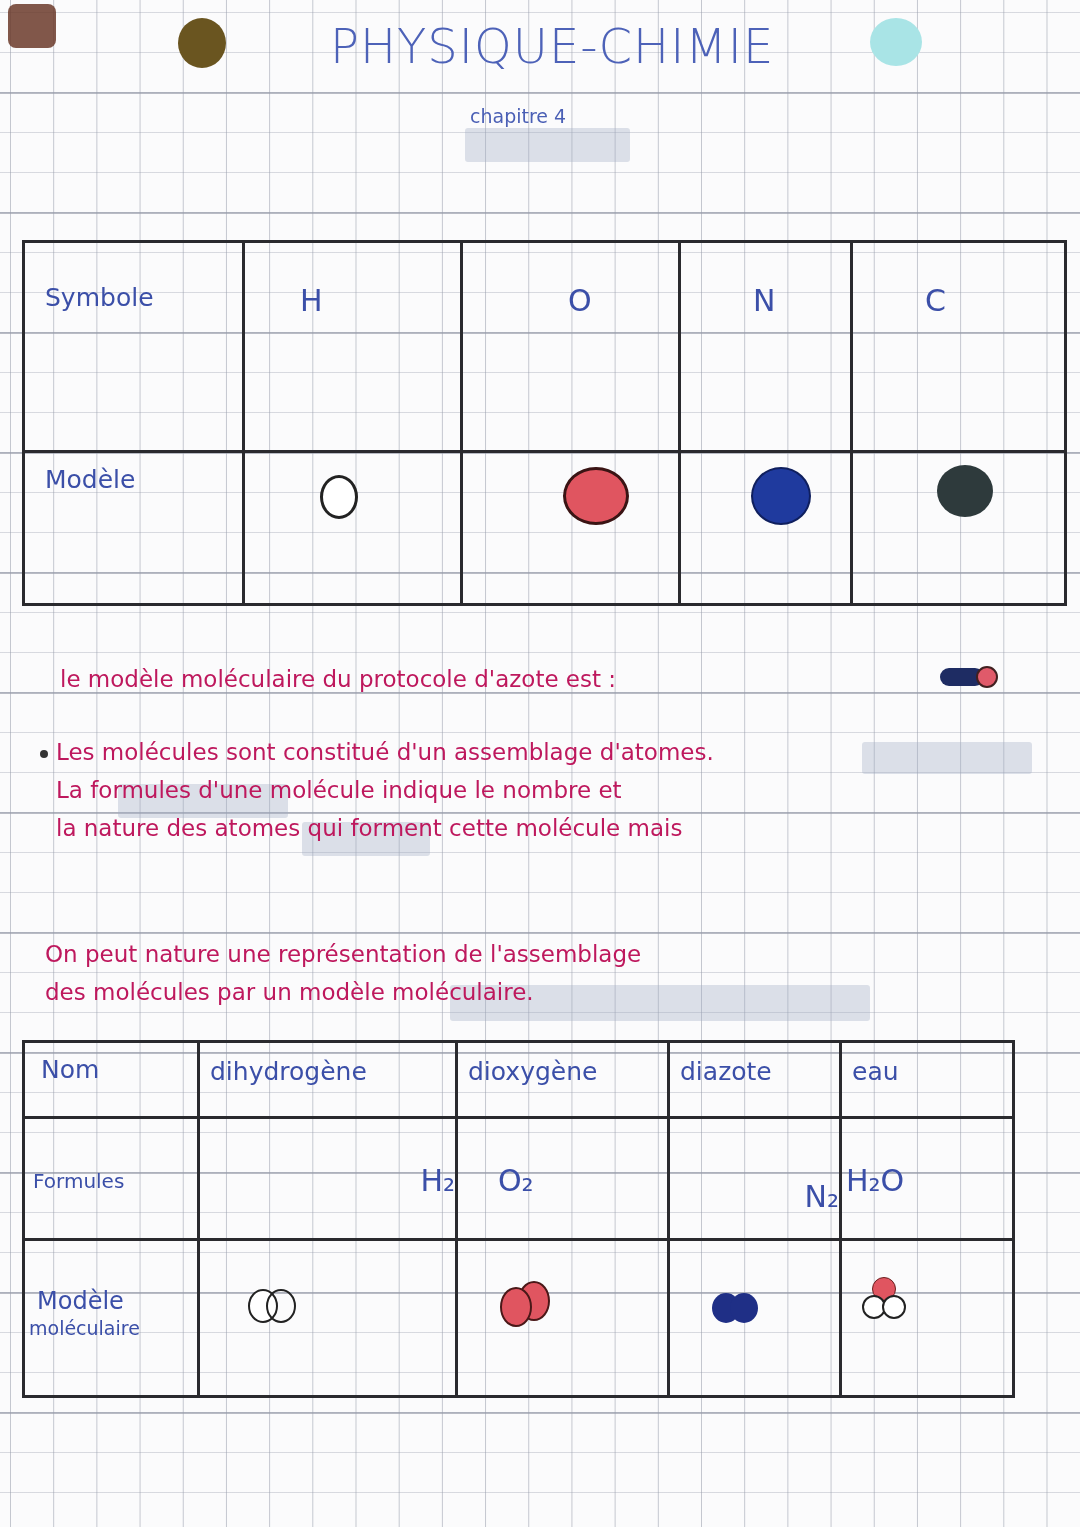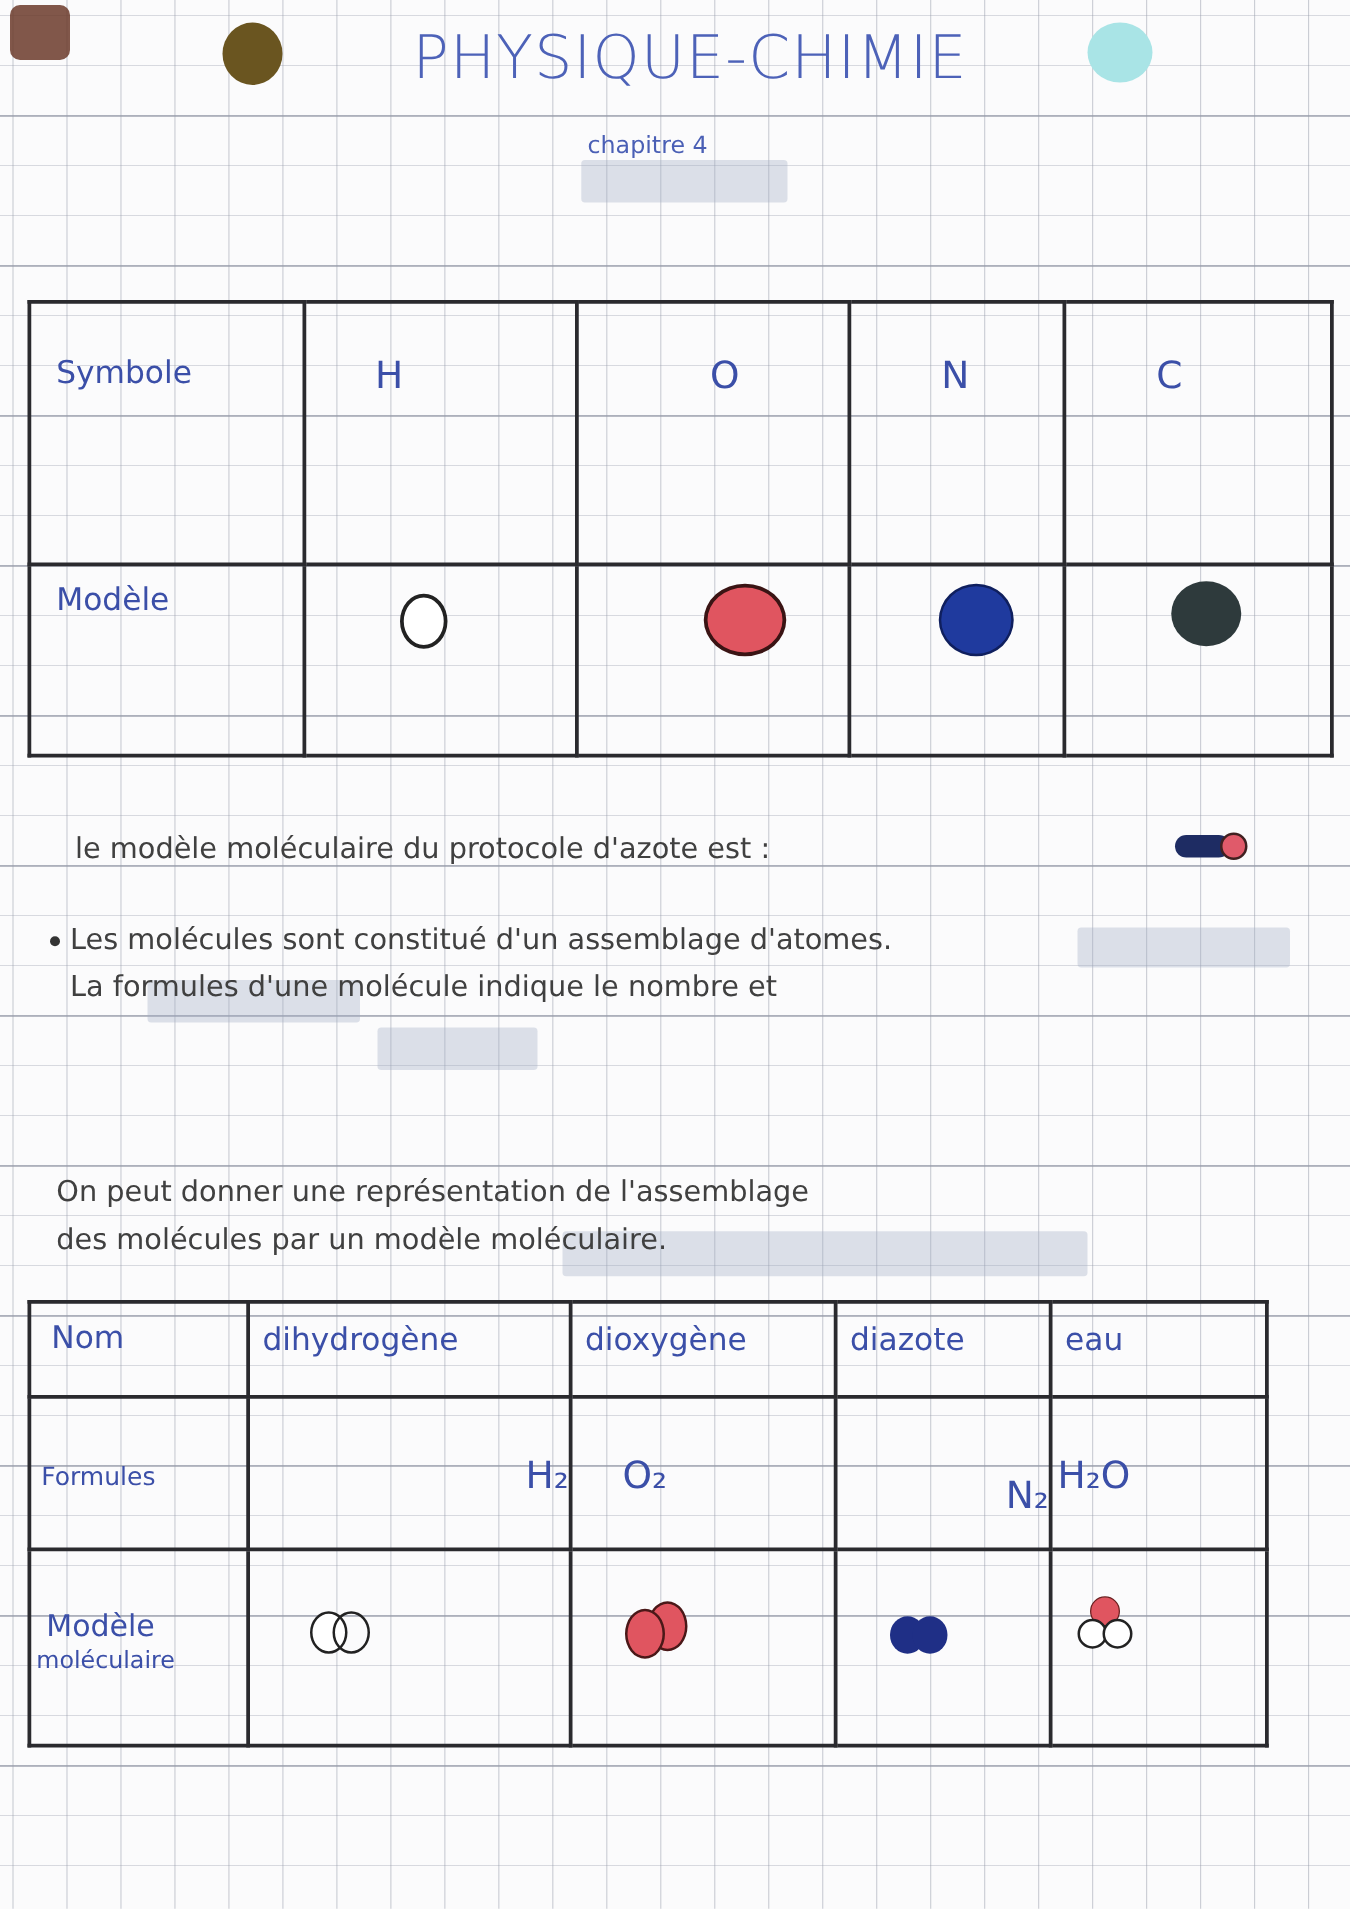--- a/index.html
+++ b/index.html
@@ -41,21 +41,21 @@
     border: 3px solid #2a2a2e;
     vertical-align: top;
     font-size: 25px; color: #3b4fa8;
     position: relative;
   }
   .cell-label { display: block; padding: 12px 0 0 20px; }
   .cell-center { display: block; text-align: center; padding-top: 40px; font-size: 30px; }
   .cell-header { display: block; padding: 14px 0 0 10px; }
 
   .atom { position: absolute; border-radius: 50%; }
-  .para { position: absolute; font-size: 23px; line-height: 38px; color: #404040; }
+  .para { position: absolute; font-size: 23px; line-height: 38px; color: #be185d; }
   .bullet { display: inline-block; width: 8px; height: 8px; border-radius: 50%; background: #333; margin-right: 8px; vertical-align: middle; }
 </style>
 </head>
 <body>
 
 <div class="dot" style="left:8px;top:4px;width:48px;height:44px;border-radius:8px;background:#6b3a2a;opacity:.85;"></div>
 <div class="dot" style="left:178px;top:18px;width:48px;height:50px;background:#6a5520;"></div>
 <div class="dot" style="left:870px;top:18px;width:52px;height:48px;background:#a9e4e6;"></div>
 
 <div class="title">PHYSIQUE-CHIMIE</div>
@@ -116,25 +116,26 @@
   <span class="atom" style="left:36px;top:0;width:22px;height:22px;background:#e05a6a;border:2px solid #402020;"></span>
 </div>
 
 <div class="highlight" style="left:862px;top:742px;width:170px;height:32px;"></div>
 <div class="highlight" style="left:118px;top:784px;width:170px;height:34px;"></div>
 <div class="highlight" style="left:302px;top:822px;width:128px;height:34px;"></div>
 
 <div class="para" style="left:40px;top:733px;">
   <div><span class="bullet"></span><span>Les molécules sont constitué d'un assemblage d'atomes.</span></div>
   <div style="padding-left:16px">La formules d'une molécule indique le nombre et</div>
+  <div style="padding-left:16px">la nature des atomes qui forment cette molécule mais</div>
 </div>
 
 <div class="highlight" style="left:450px;top:985px;width:420px;height:36px;"></div>
 <div class="para" style="left:45px;top:935px;">
-  <div>On peut donner une représentation de l'assemblage</div>
+  <div>On peut nature une représentation de l'assemblage</div>
   <div>des molécules par un modèle moléculaire.</div>
 </div>
 
 <table class="notebook" style="left:22px;top:1040px;width:990px;height:355px;">
   <colgroup>
     <col style="width:175px">
       <col style="width:258px">
       <col style="width:212px">
       <col style="width:172px">
       <col style="width:173px">

